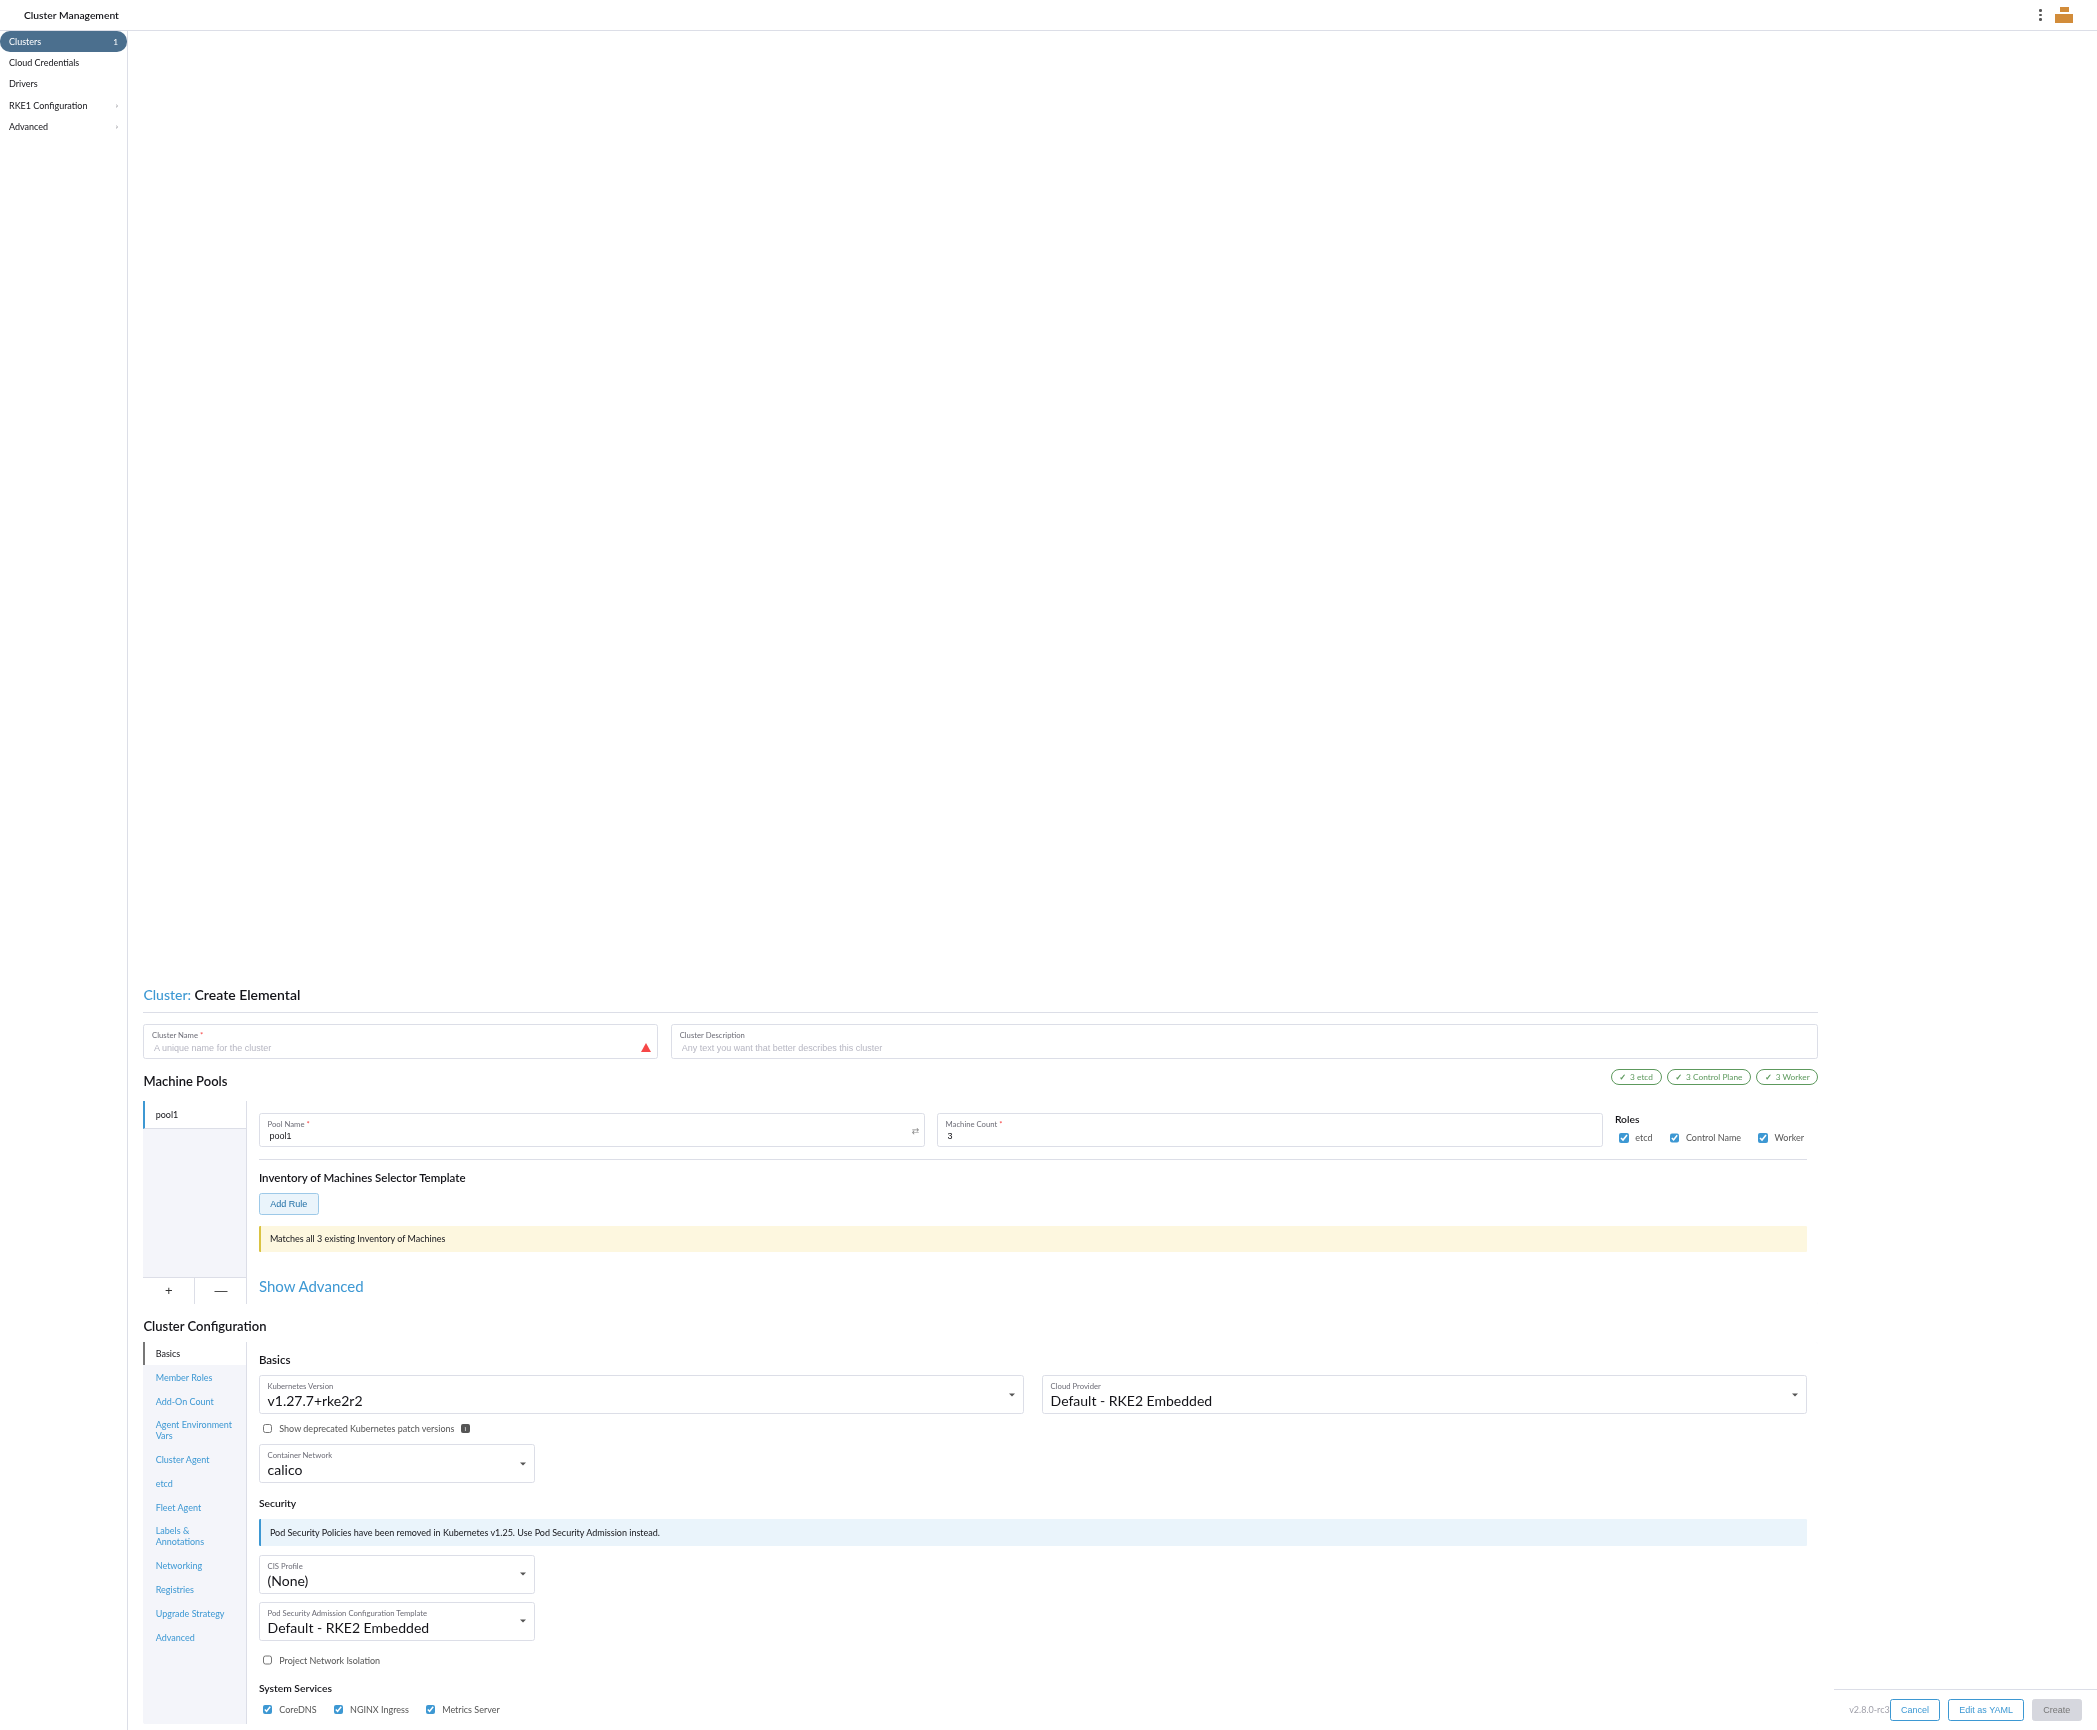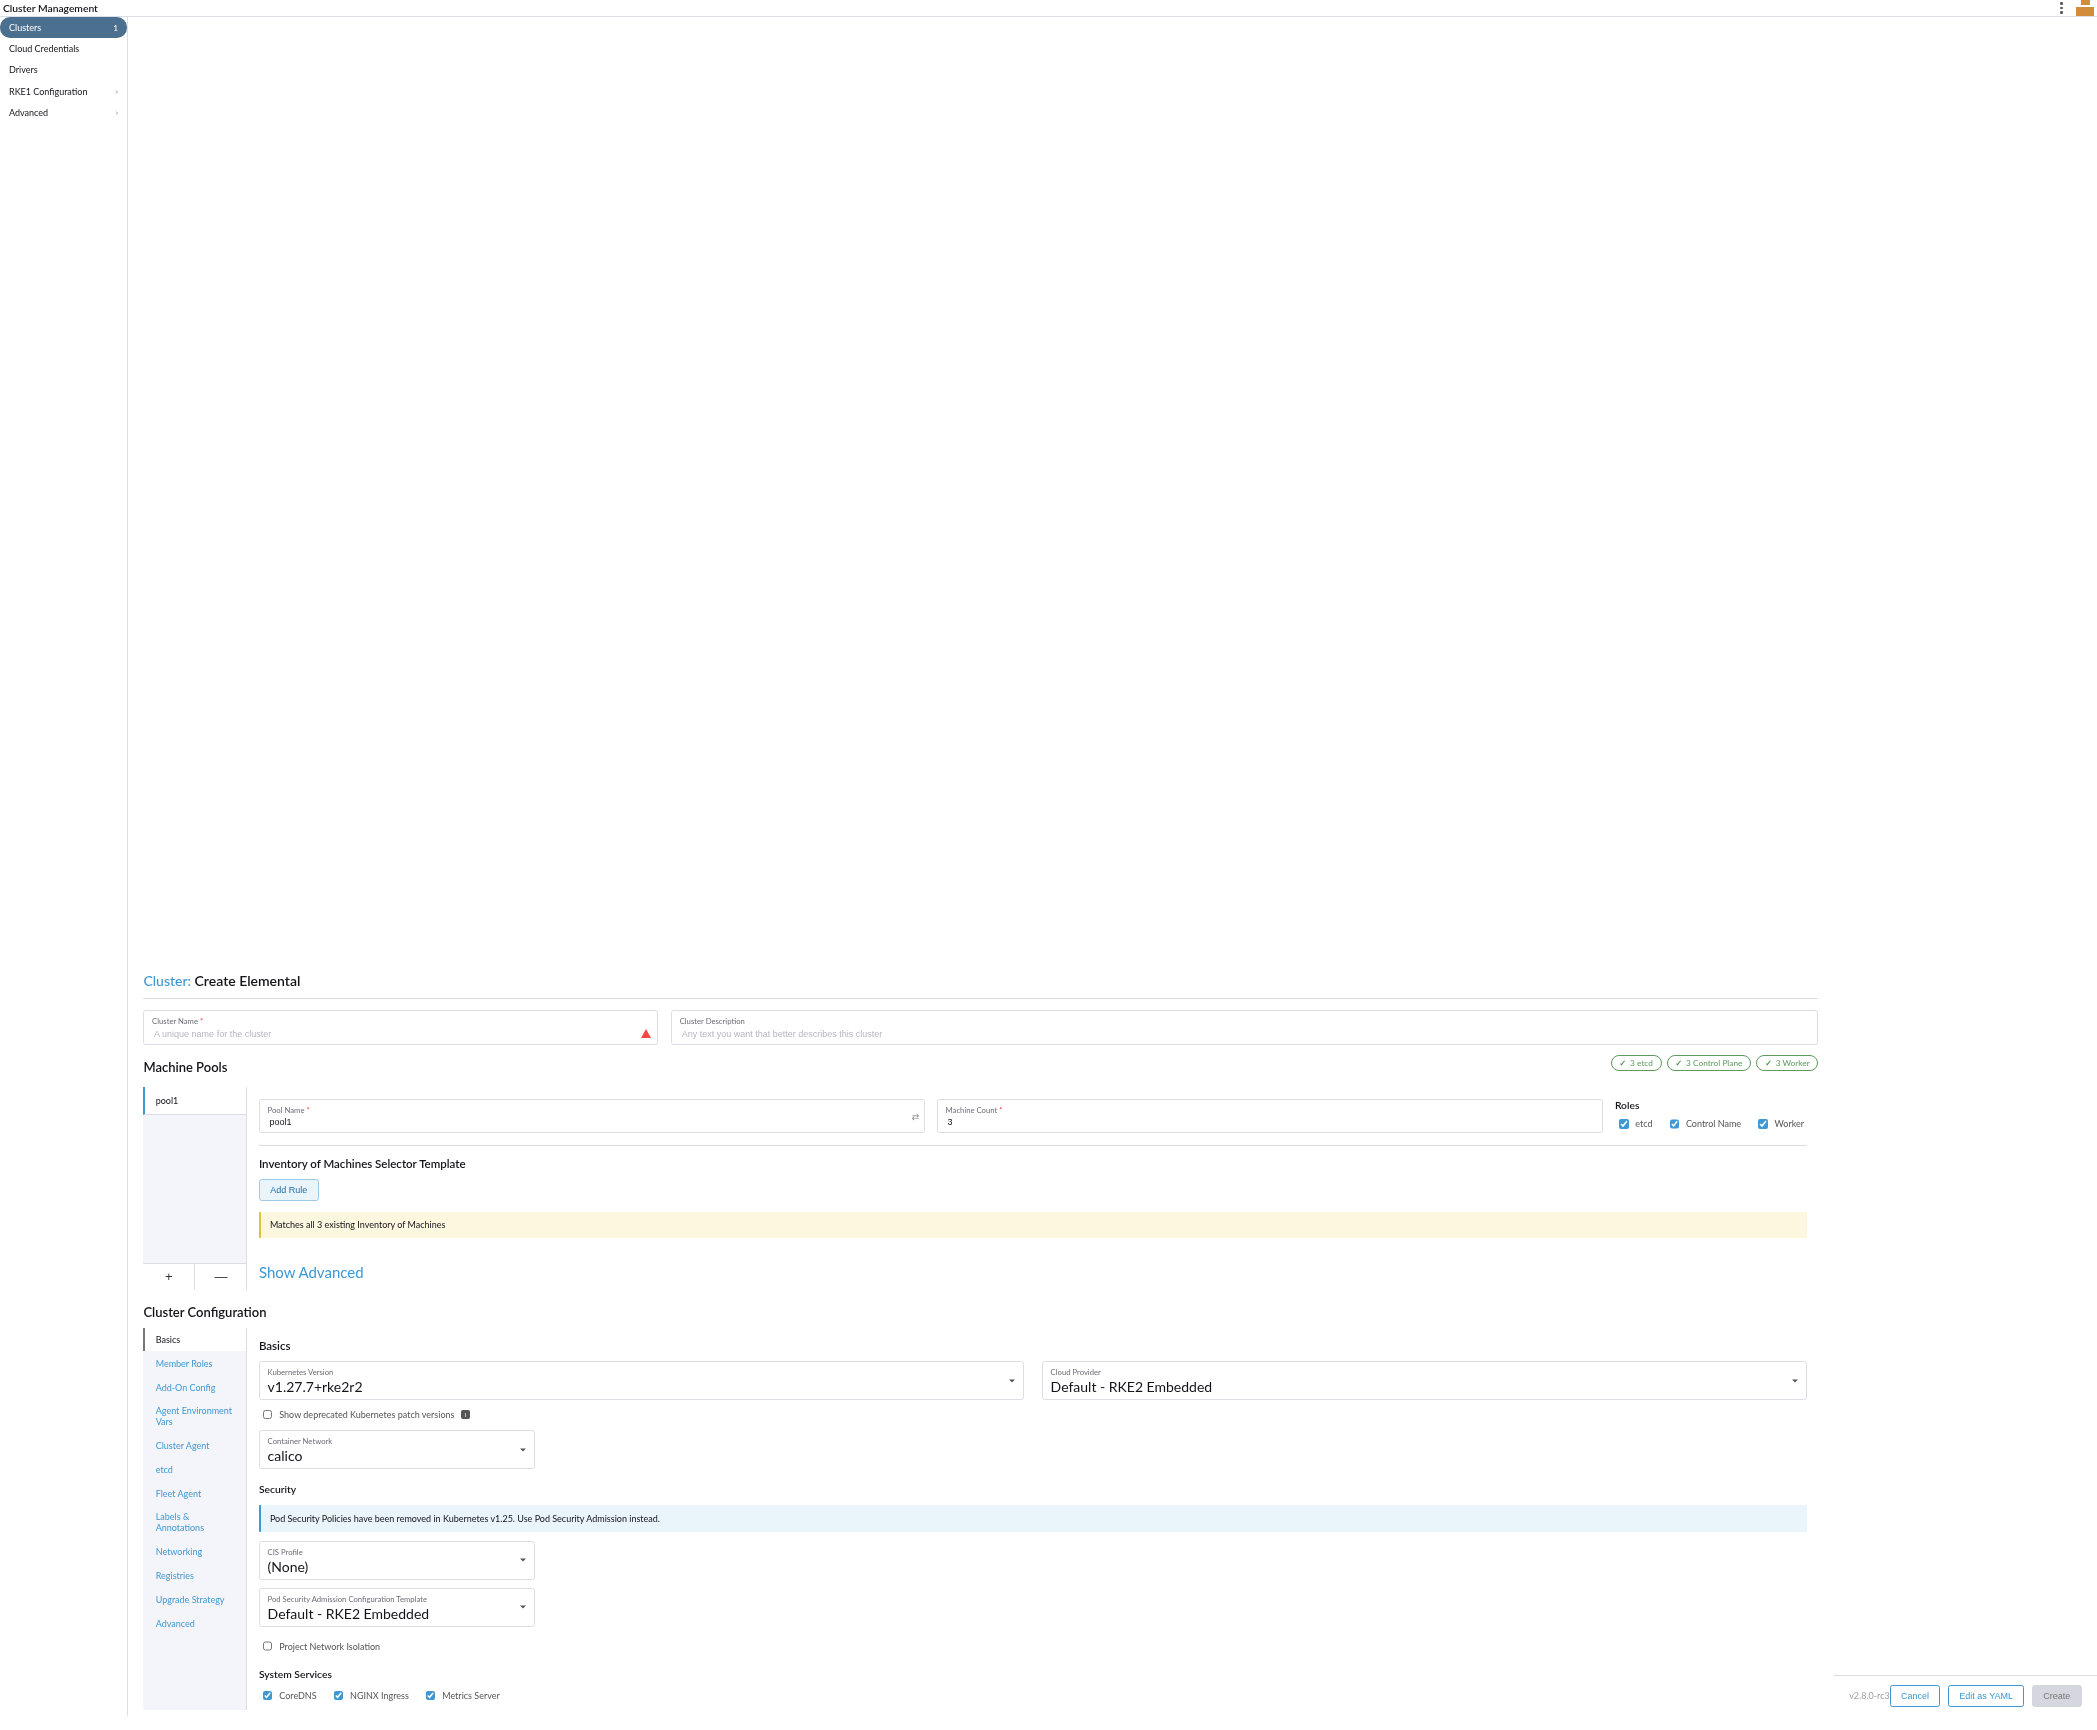--- a/index.html
+++ b/index.html
@@ -23,22 +23,22 @@
     margin: 0;
     font-family: "Lato","Helvetica Neue",Arial,sans-serif;
     font-size: 9px;
     color: var(--text);
     background: #fff;
   }
   .topbar {
     display: flex;
     align-items: center;
     justify-content: space-between;
-    height: 17px;
-    padding: 0 3px;
+    height: 31px;
+    padding: 0 24px;
     border-bottom: 0.6px solid var(--border);
   }
   .topbar-title { font-size: 10.3px; font-weight: 600; }
   .topbar-right { display:flex; align-items:center; gap:13px; }
   .kebab { display:flex; flex-direction:column; gap:1.9px; cursor:pointer;}
   .kebab span { width:2.6px;height:2.6px;background:#555;border-radius:50%;}
   .rancher-logo {
     width:18px;height:18px;position:relative;
   }
   .rancher-logo::before{
@@ -369,21 +369,21 @@
           <div class="banner">Matches all 3 existing Inventory of Machines</div>
           <span class="link-btn">Show Advanced</span>
         </div>
       </div>
 
       <h2 class="section">Cluster Configuration</h2>
       <div class="config-wrap">
         <div class="config-tabs">
           <div class="config-tab active">Basics</div>
           <div class="config-tab">Member Roles</div>
-          <div class="config-tab">Add-On Config</div>
+          <div class="config-tab">Add-On Count</div>
           <div class="config-tab">Agent Environment Vars</div>
           <div class="config-tab">Cluster Agent</div>
           <div class="config-tab">etcd</div>
           <div class="config-tab">Fleet Agent</div>
           <div class="config-tab">Labels &amp; Annotations</div>
           <div class="config-tab">Networking</div>
           <div class="config-tab">Registries</div>
           <div class="config-tab">Upgrade Strategy</div>
           <div class="config-tab">Advanced</div>
         </div>

